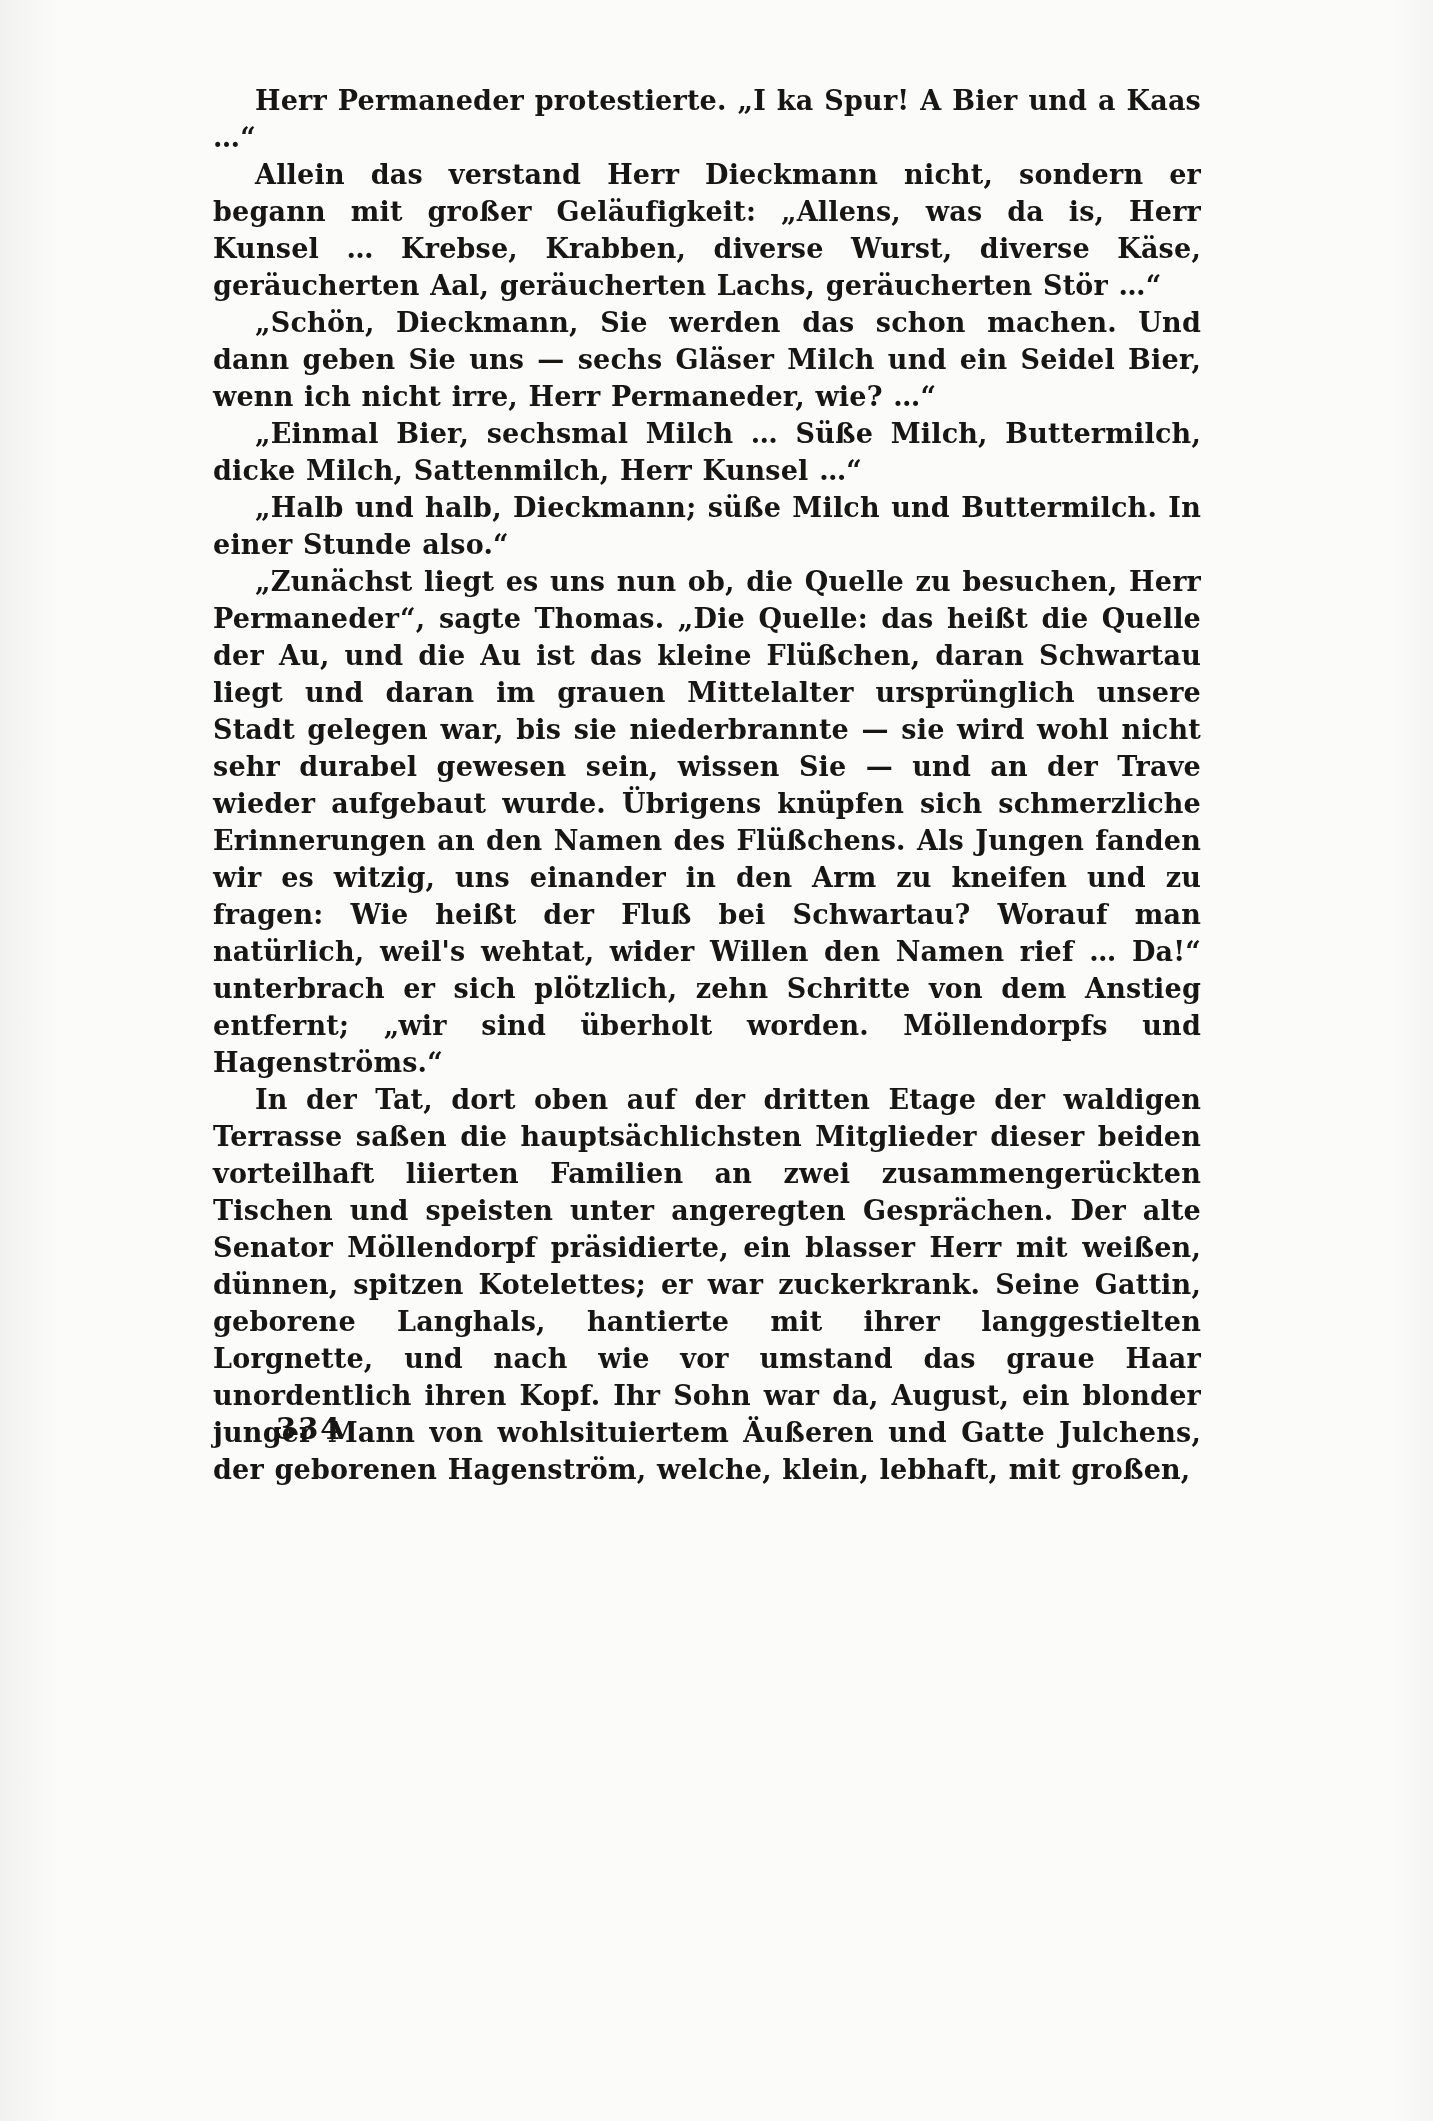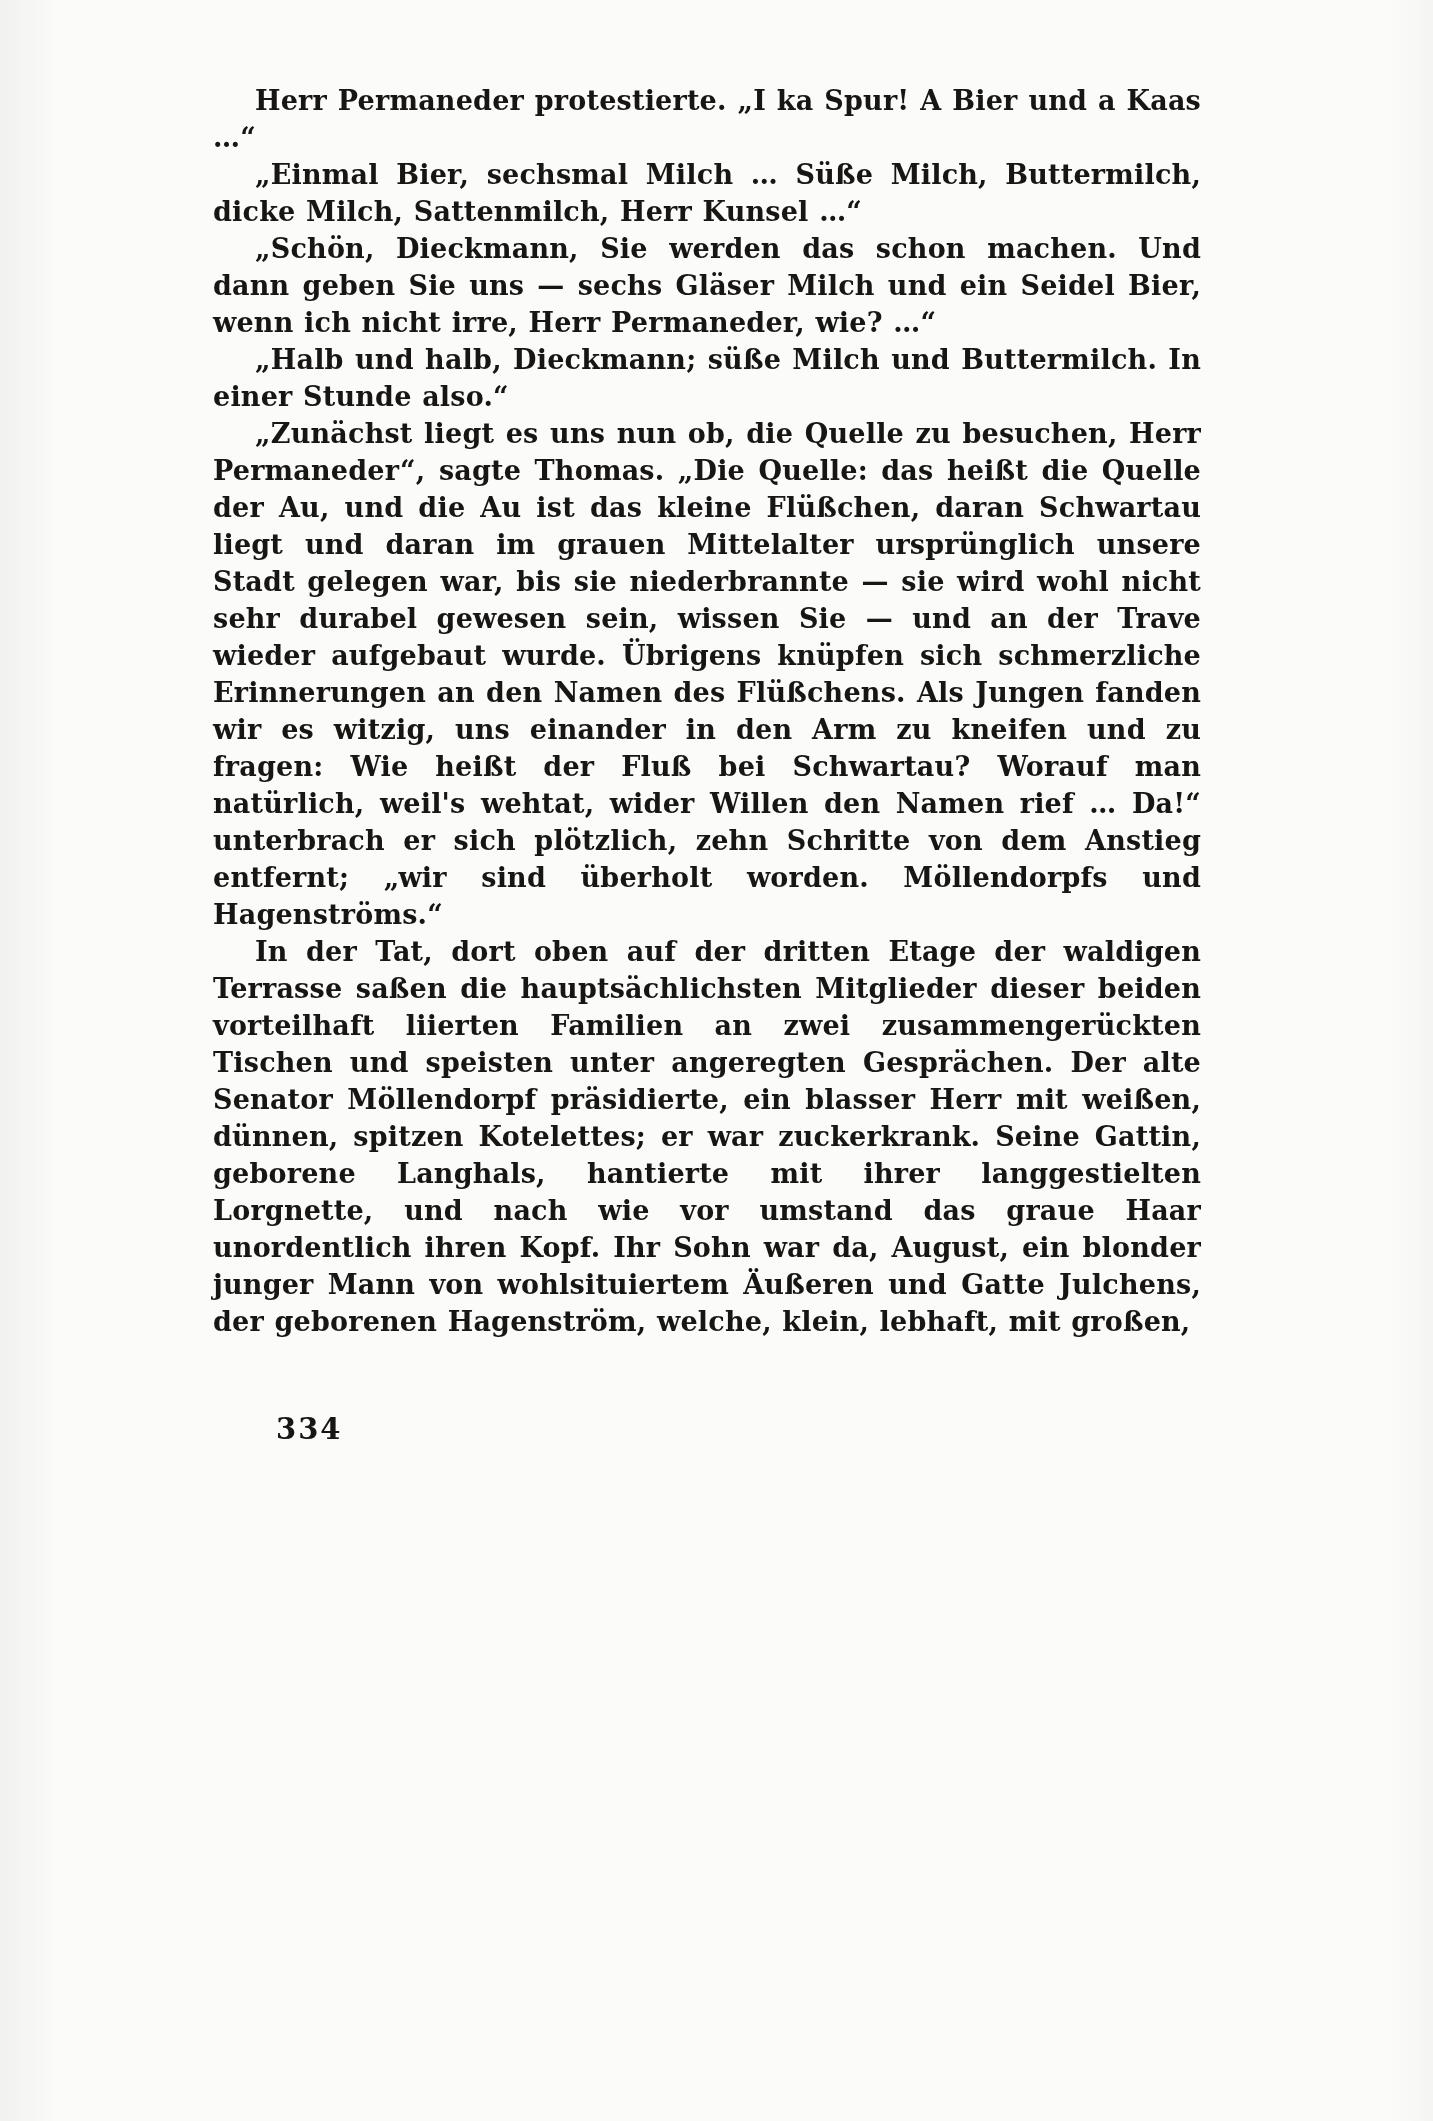--- a/index.html
+++ b/index.html
@@ -53,20 +53,21 @@
     letter-spacing: 2px;
     margin-left: 48px;
   }
 </style>
 </head>
 <body>
 
 <div class="scan-page">
   <div class="text-block">
     <p>Herr Permaneder protestierte. „I ka Spur! A Bier und a Kaas …“</p>
+    <p>Allein das verstand Herr Dieckmann nicht, sondern er begann mit großer Geläufigkeit: „Allens, was da is, Herr Kunsel … Krebse, Krabben, diverse Wurst, diverse Käse, geräucherten Aal, geräucherten Lachs, geräucherten Stör …“</p>
+    <p>„Schön, Dieckmann, Sie werden das schon machen. Und dann geben Sie uns — sechs Gläser Milch und ein Seidel Bier, wenn ich nicht irre, Herr Permaneder, wie? …“</p>
     <p>„Einmal Bier, sechsmal Milch … Süße Milch, Buttermilch, dicke Milch, Sattenmilch, Herr Kunsel …“</p>
-    <p>„Schön, Dieckmann, Sie werden das schon machen. Und dann geben Sie uns — sechs Gläser Milch und ein Seidel Bier, wenn ich nicht irre, Herr Permaneder, wie? …“</p>
     <p>„Halb und halb, Dieckmann; süße Milch und Buttermilch. In einer Stunde also.“</p>
     <p>„Zunächst liegt es uns nun ob, die Quelle zu besuchen, Herr Permaneder“, sagte Thomas. „Die Quelle: das heißt die Quelle der Au, und die Au ist das kleine Flüßchen, daran Schwartau liegt und daran im grauen Mittelalter ursprünglich unsere Stadt gelegen war, bis sie niederbrannte — sie wird wohl nicht sehr durabel gewesen sein, wissen Sie — und an der Trave wieder aufgebaut wurde. Übrigens knüpfen sich schmerzliche Erinnerungen an den Namen des Flüßchens. Als Jungen fanden wir es witzig, uns einander in den Arm zu kneifen und zu fragen: Wie heißt der Fluß bei Schwartau? Worauf man natürlich, weil's wehtat, wider Willen den Namen rief … Da!“ unterbrach er sich plötzlich, zehn Schritte von dem Anstieg entfernt; „wir sind überholt worden. Möllendorpfs und Hagenströms.“</p>
     <p>In der Tat, dort oben auf der dritten Etage der waldigen Terrasse saßen die hauptsächlichsten Mitglieder dieser beiden vorteilhaft liierten Familien an zwei zusammengerückten Tischen und speisten unter angeregten Gesprächen. Der alte Senator Möllendorpf präsidierte, ein blasser Herr mit weißen, dünnen, spitzen Kotelettes; er war zuckerkrank. Seine Gattin, geborene Langhals, hantierte mit ihrer langgestielten Lorgnette, und nach wie vor umstand das graue Haar unordentlich ihren Kopf. Ihr Sohn war da, August, ein blonder junger Mann von wohlsituiertem Äußeren und Gatte Julchens, der geborenen Hagenström, welche, klein, lebhaft, mit großen,</p>
   </div>
   <div class="page-number">334</div>
 </div>
 
 </body></html>

